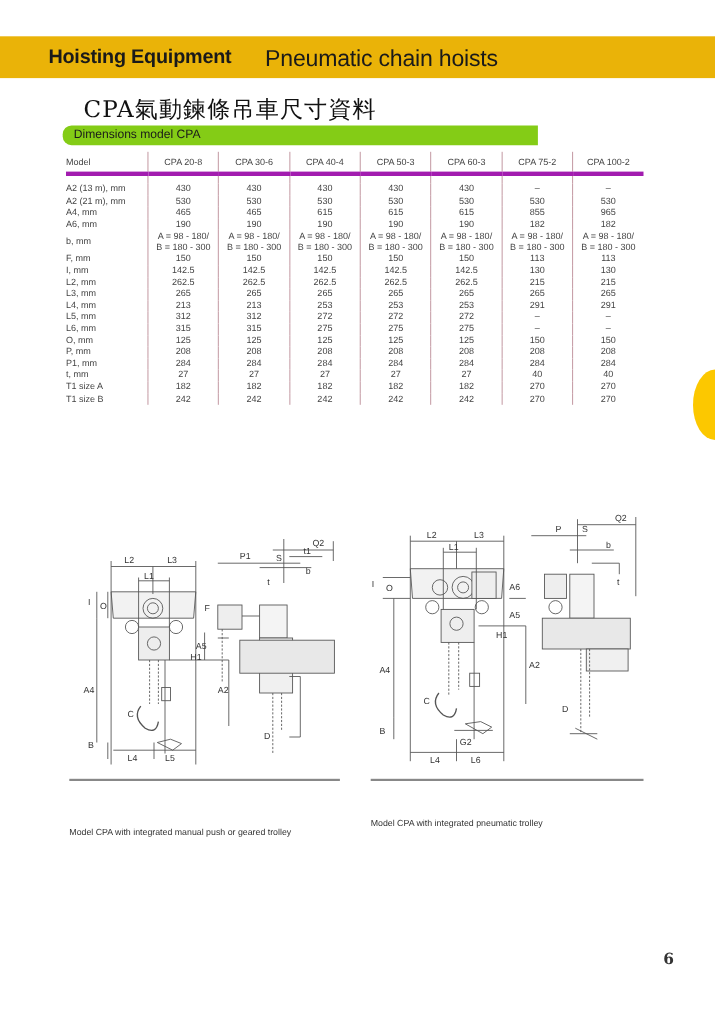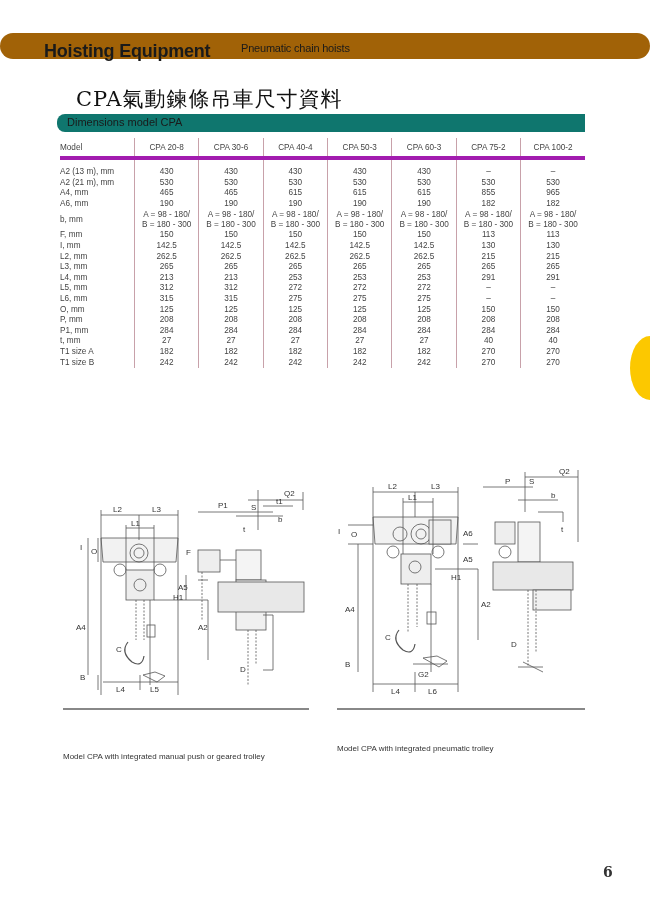--- a/index.html
+++ b/index.html
@@ -1,30 +1,30 @@
 <!DOCTYPE html>
 <html><head>
 <meta charset="utf-8">
 <style>
   html, body { margin: 0; padding: 0; background: #ffffff; }
   body { width: 650px; height: 920px; position: relative; overflow: hidden;
          font-family: "Liberation Sans", sans-serif; color: #222; }
 
-  .top-band { position: absolute; left: 0; top: 33px; width: 650px; height: 26px;
-              background: #a16207; border-radius: 17px; }
+  .top-band { position: absolute; left: 0; top: 33px; width: 650px; height: 38px;
+              background: #eab308; }
   .top-band .sect { position: absolute; left: 44px; top: 8px; font-size: 18px;
               font-weight: bold; color: #1a1a1a; letter-spacing: -0.2px; }
-  .top-band .sub { position: absolute; left: 205px; top: 9px; font-size: 11px;
+  .top-band .sub { position: absolute; left: 205px; top: 9px; font-size: 21px;
               color: #1a1a1a; letter-spacing: -0.2px; padding-left: 36px; }
 
   .cjk-title { position: absolute; left: 76px; top: 85px; font-size: 21px;
                font-family: "DejaVu Serif", serif; color: #111; letter-spacing: 1px; }
 
-  .dim-bar { position: absolute; left: 57px; top: 114px; width: 528px; height: 18px;
-             background: #0f766e; border-radius: 8px 0 0 8px; text-align: right; }
+  .dim-bar { position: absolute; left: 57px; top: 114px; width: 432px; height: 18px;
+             background: #84cc16; border-radius: 8px 0 0 8px; text-align: right; }
   .dim-bar span { position: absolute; left: 10px; top: 2px; font-size: 11px; color: #1a1a1a; }
 
   .spec-table { position: absolute; left: 60px; top: 138px; width: 525px;
                 border-collapse: collapse; font-size: 8.2px; color: #444; }
   .spec-table th { font-weight: normal; text-align: center; height: 18px; vertical-align: middle;
                    border-bottom: 4px solid #a21caf; padding: 0; }
   .spec-table th.first { text-align: left; }
   .spec-table td { text-align: center; padding: 0; height: 10.6px; line-height: 10.6px; white-space: nowrap; }
   .spec-table td.lbl { text-align: left; width: 74px; }
   .spec-table th + th, .spec-table td + td { border-left: 1px solid #c8a1aa; }

